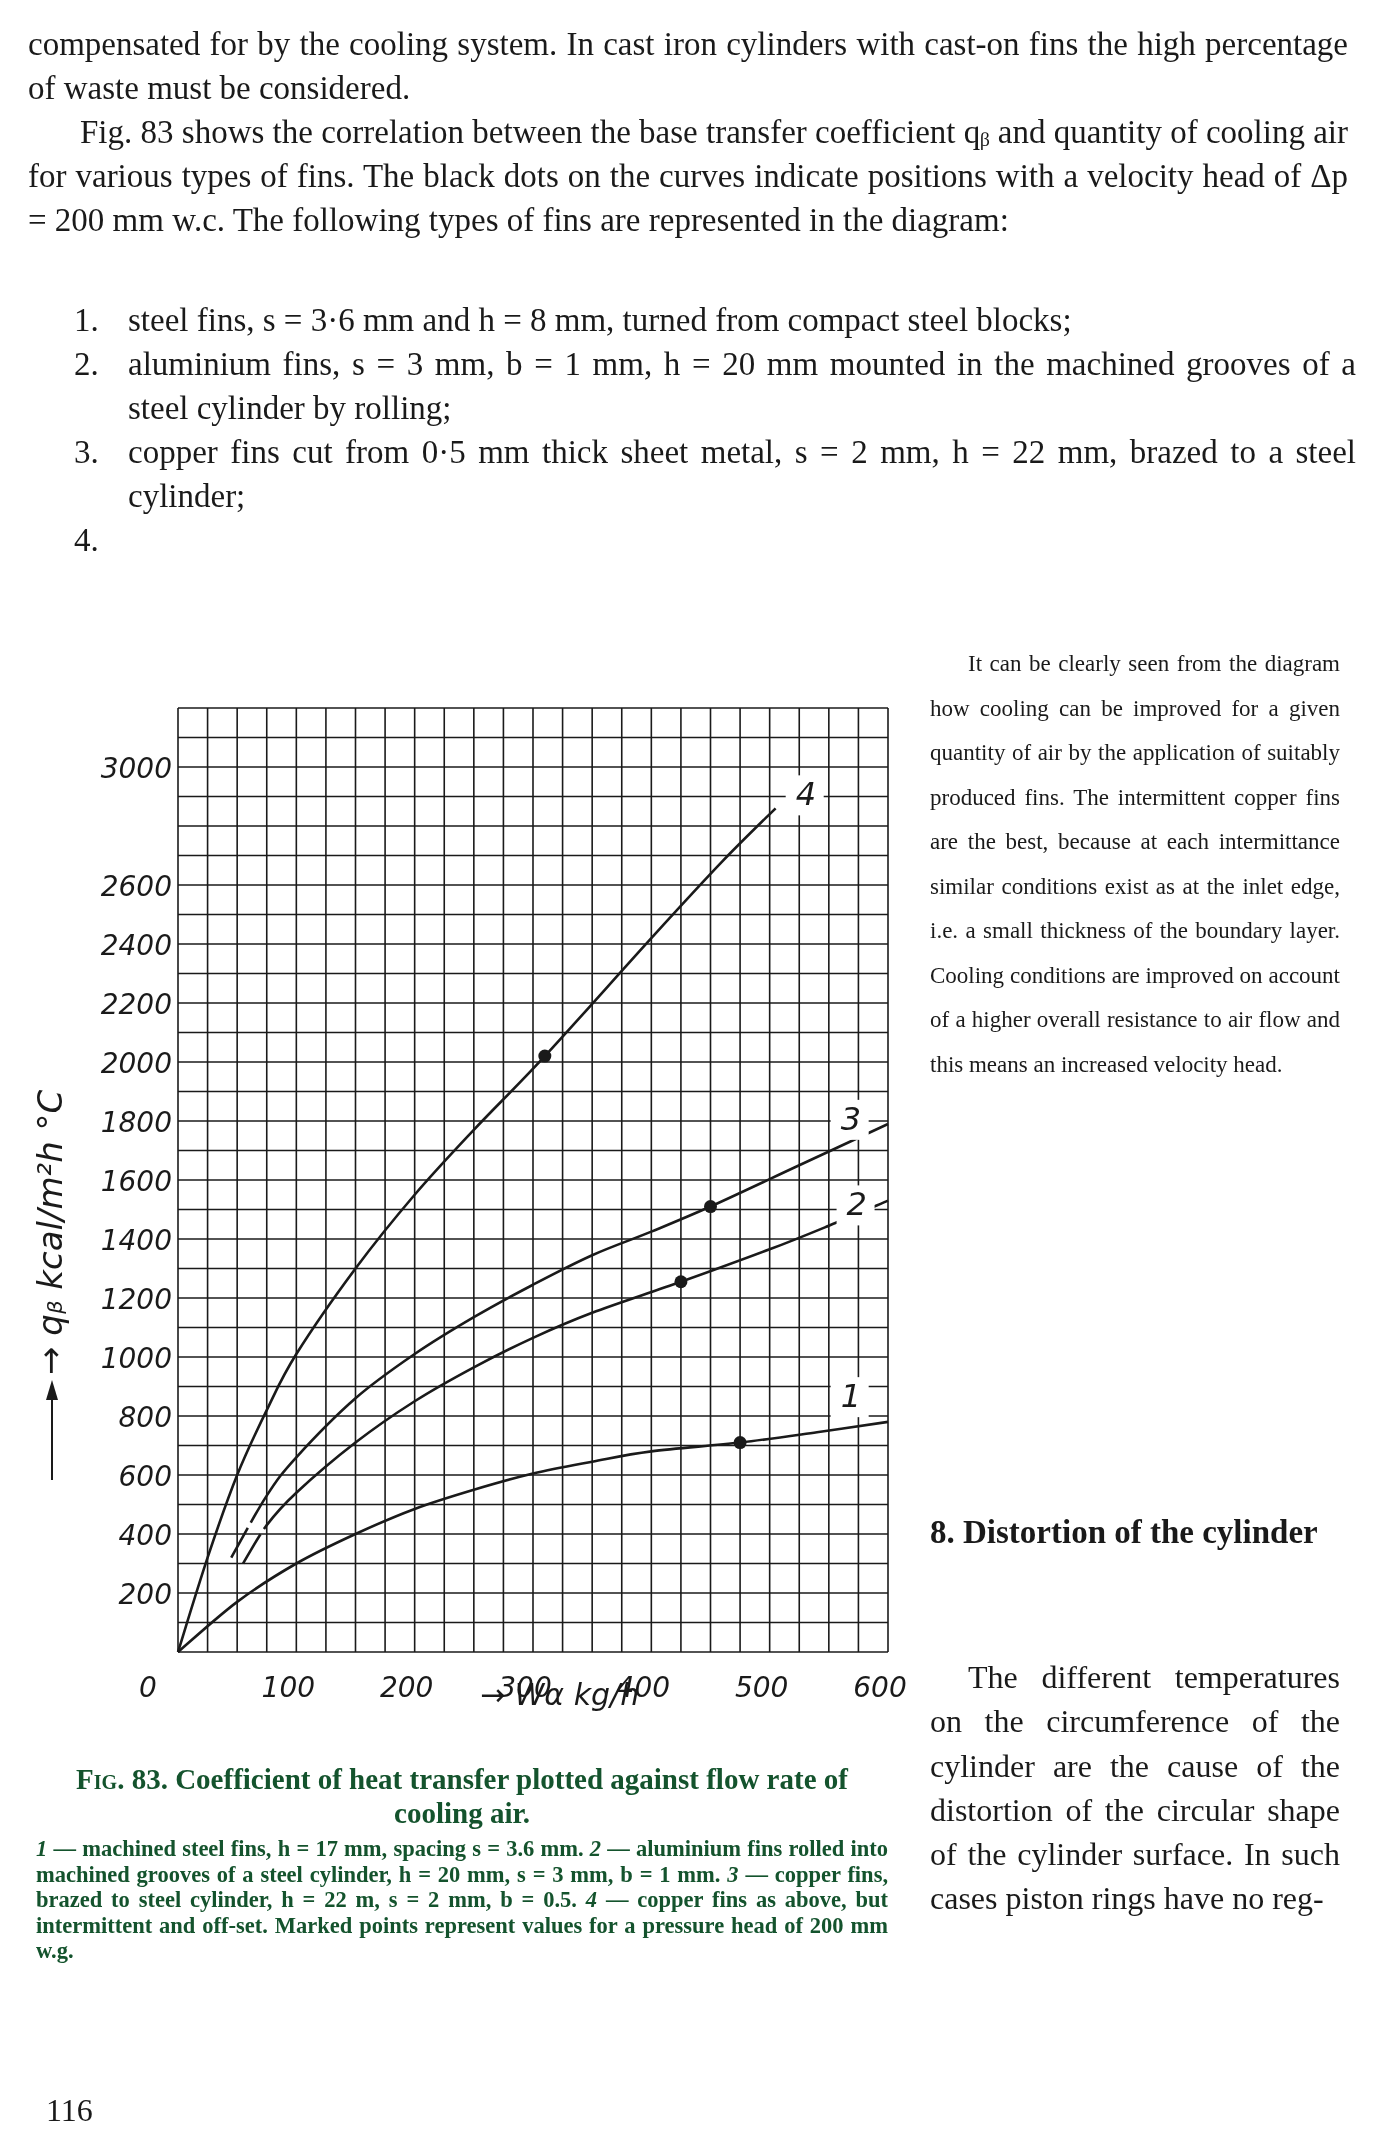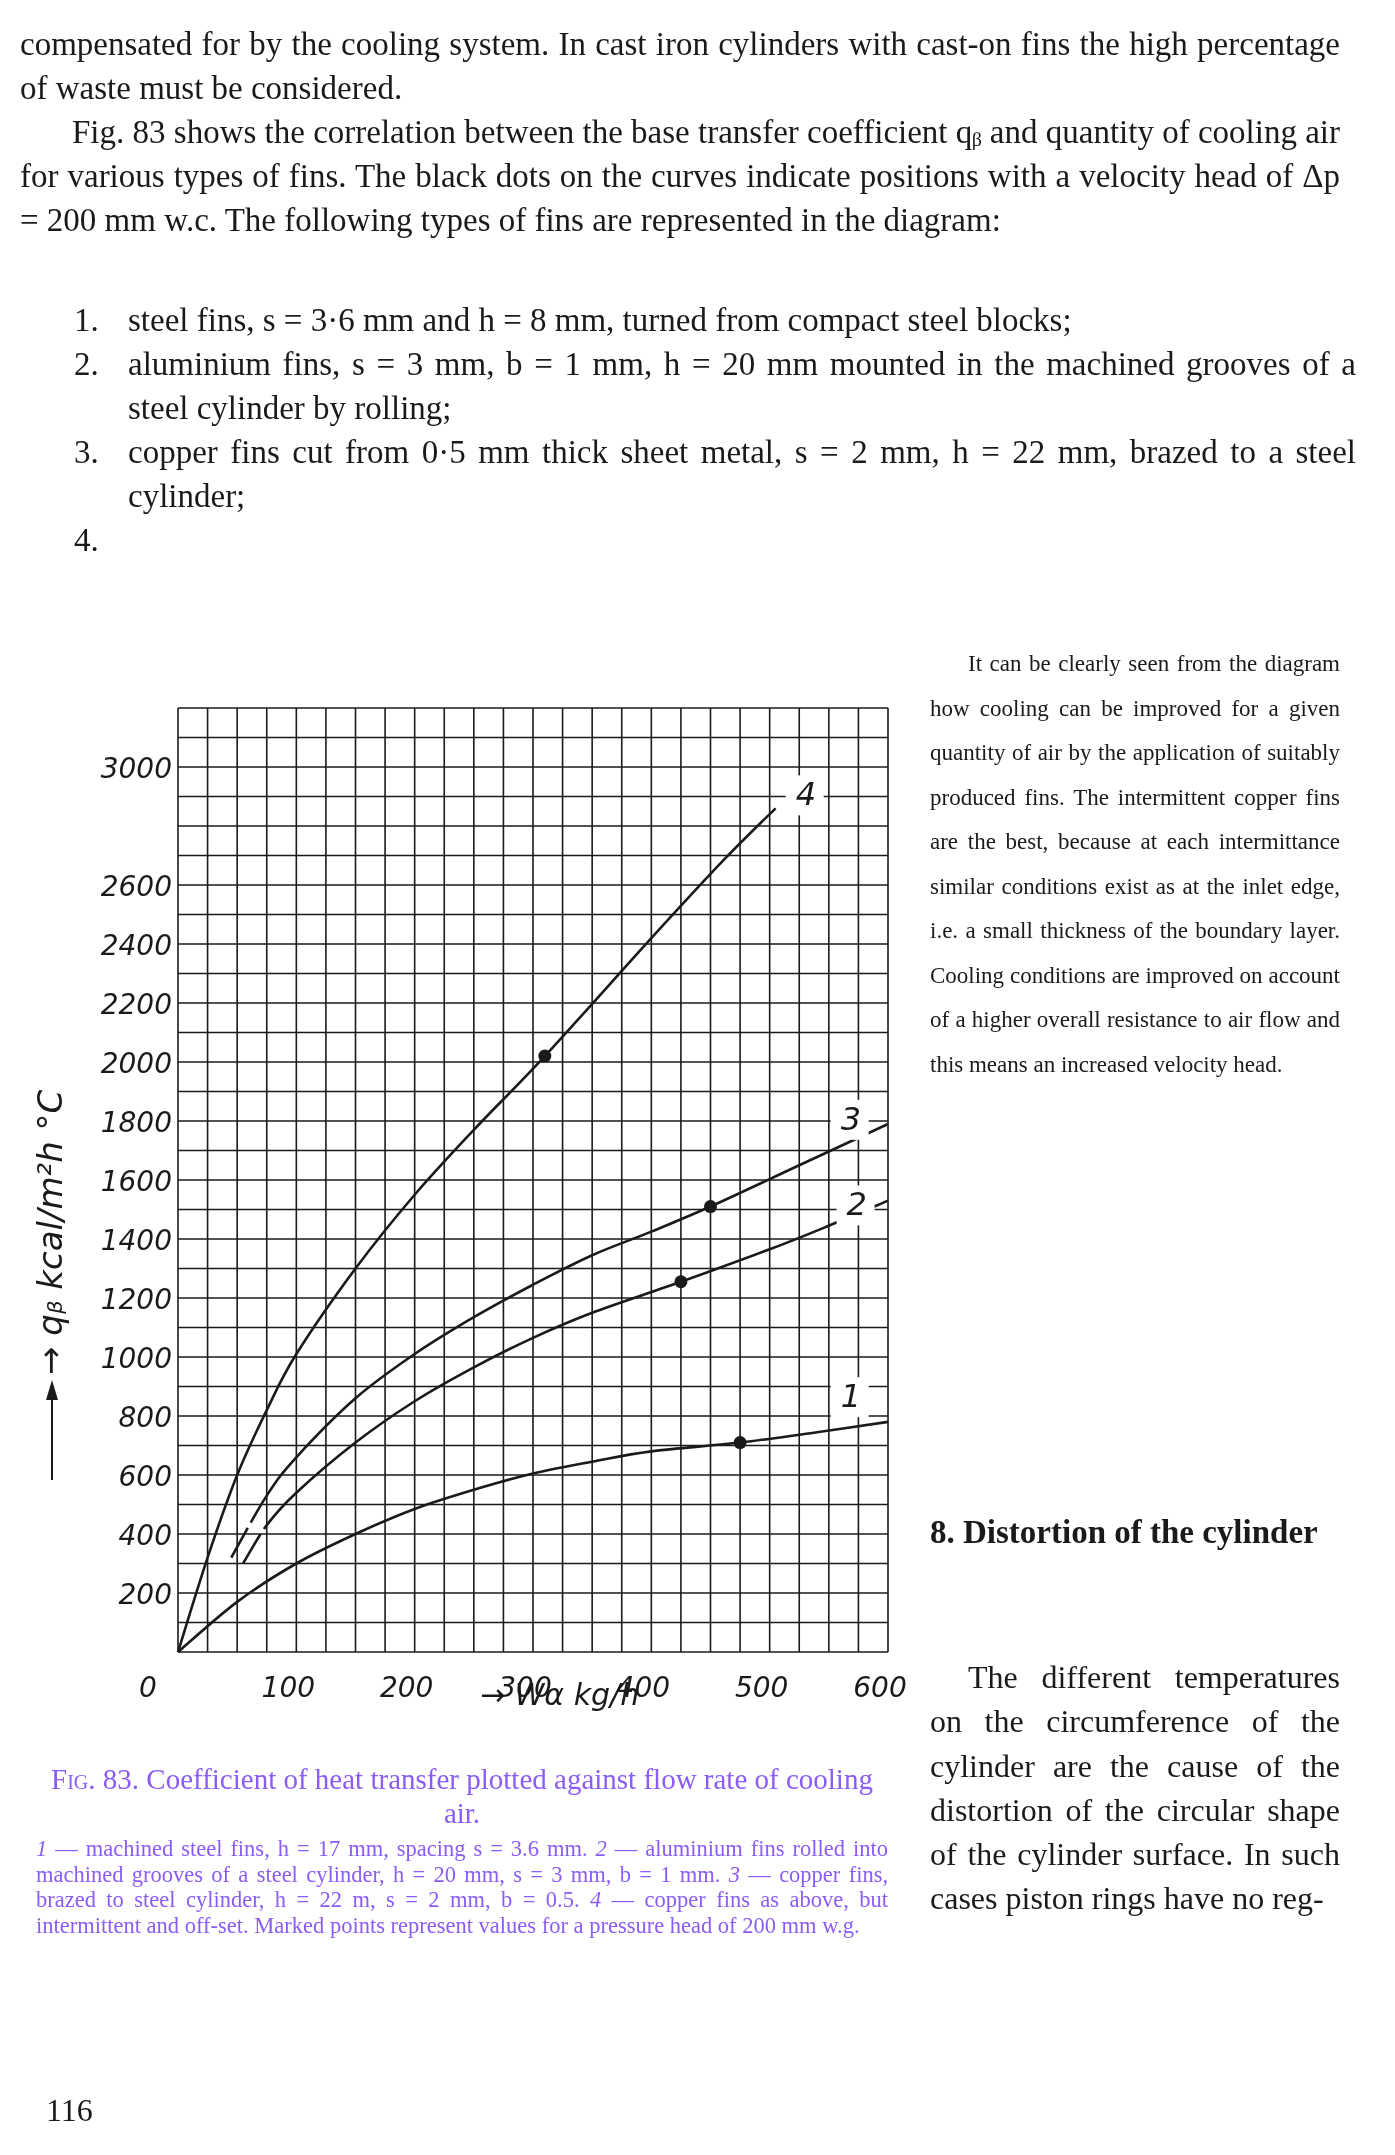--- a/index.html
+++ b/index.html
@@ -1,34 +1,34 @@
 <!DOCTYPE html>
 <html><head>
 <meta charset="utf-8">
 <style>
   html,body{margin:0;padding:0;background:#fff;}
   body{width:1395px;height:2155px;position:relative;overflow:hidden;color:#1a1a1a;
        font-family:"DejaVu Serif","Liberation Serif",serif;}
   .body-text{position:absolute;font-family:"Liberation Serif","DejaVu Serif",serif;font-size:33px;line-height:44px;text-align:justify;}
-  #intro{left:20px;top:22px;width:1320px;}
+  #intro{left:28px;top:22px;width:1320px;}
   #intro p{margin:0;}
   #intro p.indent{text-indent:52px;}
   #fin-list{position:absolute;left:36px;top:298px;width:1320px;margin:0;padding:0;list-style:none;
             font-family:"Liberation Serif","DejaVu Serif",serif;font-size:33px;line-height:44px;}
   #fin-list li{position:relative;padding-left:92px;text-align:justify;}
   #fin-list li .num{position:absolute;left:38px;top:0;}
   #right-col{left:930px;top:642px;width:410px;font-size:23px;line-height:44.5px;}
   #right-col p{margin:0;text-indent:38px;}
   #section-heading{position:absolute;left:930px;top:1510px;width:410px;
      font-family:"Liberation Serif","DejaVu Serif",serif;font-weight:bold;font-size:33px;line-height:44px;}
   #right-col2{left:930px;top:1655px;width:410px;font-size:32px;line-height:44.3px;}
   #right-col2 p{margin:0;text-indent:38px;}
   #chart{position:absolute;left:0;top:660px;width:910px;height:1060px;}
   #chart text{font-family:"DejaVu Sans","Liberation Sans",sans-serif;font-style:italic;fill:#1a1a1a;}
-  #caption{position:absolute;left:36px;top:1762px;width:852px;font-family:"Liberation Serif","DejaVu Serif",serif;color:#8b5cf6;}
+  #caption{position:absolute;left:36px;top:1762px;width:852px;font-family:"Liberation Serif","DejaVu Serif",serif;color:#14532d;font-weight:bold;}
   #caption .title{font-size:29px;line-height:34px;text-align:center;}
   #caption .title .sc{font-variant:small-caps;}
   #caption .legend{font-size:22.5px;line-height:25.5px;text-align:justify;margin-top:6px;}
   #caption i{font-style:italic;}
   #page-number{position:absolute;left:46px;top:2092px;font-family:"Liberation Serif","DejaVu Serif",serif;font-size:32px;}
 </style>
 </head>
 <body>
 
 <div id="intro" class="body-text">

